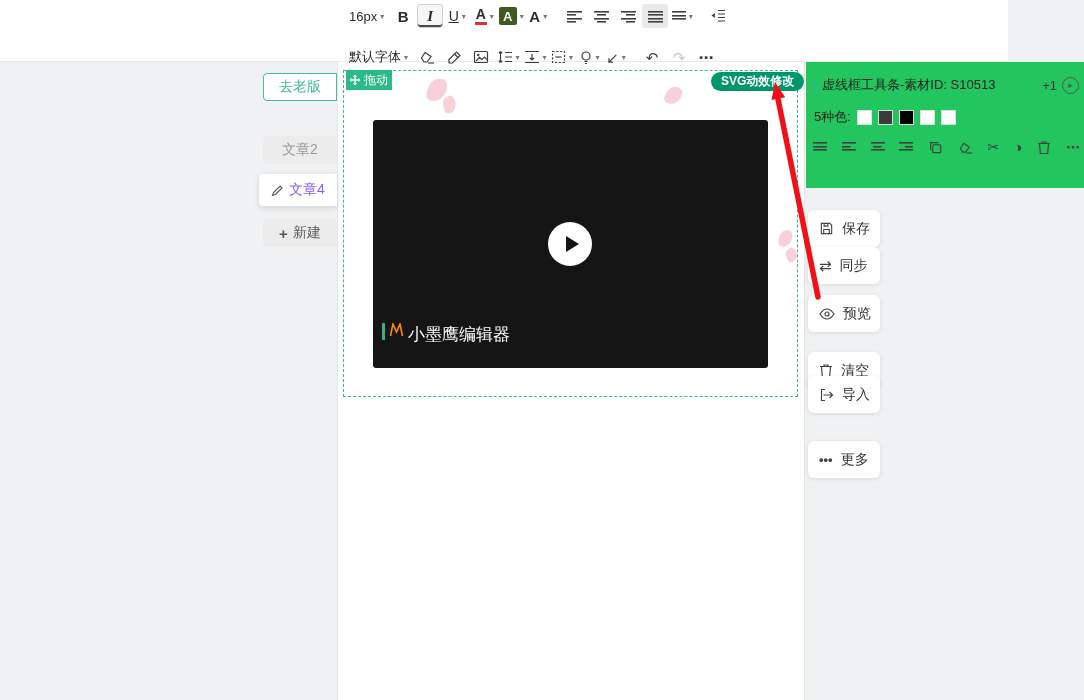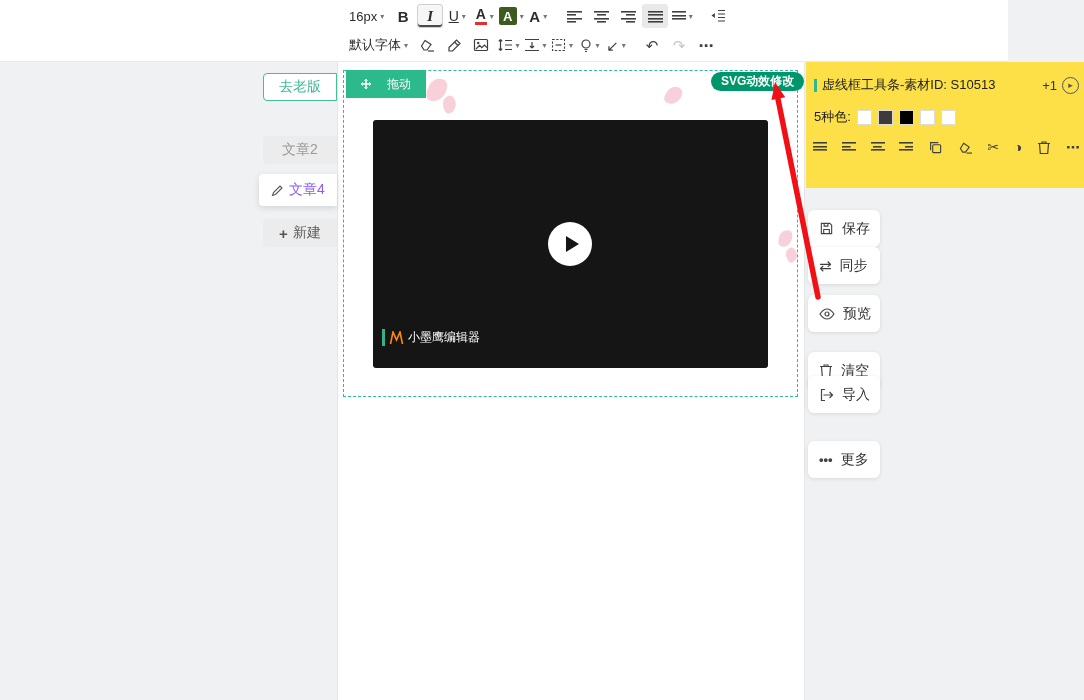--- a/index.html
+++ b/index.html
@@ -3,21 +3,21 @@
 <meta charset="utf-8">
 <style>
   *{margin:0;padding:0;box-sizing:border-box}
   html,body{width:1084px;height:700px}
   body{font-family:"Liberation Sans","DejaVu Sans",sans-serif;background:#f0f1f2;position:relative;overflow:hidden;color:#333}
 
   
   .toolbar{position:absolute;left:0;top:0;width:1008px;height:62px;background:#fff;border-bottom:1px solid #e9e9e9;z-index:6}
   .tb-row{position:absolute;left:344px;display:flex;align-items:center;height:26px}
   .row1{top:3px}
-  .row2{top:32px}
+  .row2{top:44px}
   .tb{display:flex;align-items:center;justify-content:center;min-width:26px;height:24px;border-radius:3px;font-size:14px;color:#2c2c2c;margin-right:1px;cursor:pointer}
   .tb .caret{font-size:8px;color:#777;margin-left:3px}
   .dd{padding:0 5px;font-size:13px}
   .bold-l{font-weight:bold;font-size:15px}
   .italic-l{font-style:italic;font-weight:bold;font-family:"Liberation Serif","DejaVu Serif",serif;font-size:15px}
   .active-box{border:1px solid #cfcfcf;background:#f6f6f6;box-shadow:inset 0 -2px 0 #4a4a4a}
   .u-l{text-decoration:underline}
   .a-wrap{display:flex;flex-direction:column;align-items:center;line-height:1;font-weight:bold}
   .red-bar{width:12px;height:3px;background:#e03131;margin-top:1px}
   .a-green{width:18px;height:18px;background:#3e5a1e;color:#fff;display:flex;align-items:center;justify-content:center;font-weight:bold;font-size:13px;border-radius:2px}
@@ -39,31 +39,31 @@
   .side-item{position:absolute;display:flex;align-items:center;justify-content:center;gap:5px;font-size:14px;border-radius:4px 0 0 4px;cursor:pointer;z-index:2}
   .old-ver{left:263px;top:73px;width:74px;height:28px;background:#fff;border:1px solid #44bd9d;color:#3eb896}
   .doc2{left:263px;top:136px;width:74px;height:28px;background:#ececec;color:#9a9a9a}
   .doc4{left:259px;top:174px;width:78px;height:32px;background:#fff;color:#8b5cf6;box-shadow:0 2px 6px rgba(0,0,0,.12)}
   .new{left:263px;top:219px;width:74px;height:28px;background:#ececec;color:#5c5c5c}
   .plus-g{font-size:15px;font-weight:bold;color:#555;line-height:1}
 
   
   .canvas{position:absolute;left:337px;top:62px;width:468px;height:638px;background:#fff;border-left:1px solid #e5e5e5;border-right:1px solid #e5e5e5;z-index:1}
   .selection{position:absolute;left:343px;top:70px;width:455px;height:327px;border:1px dashed #2fb996;z-index:2}
-  .drag-badge{position:absolute;left:346px;top:70px;height:28px;padding:0 15px;background:#2cb98c;color:#fff;font-size:12px;display:flex;align-items:center;gap:16px;z-index:4;cursor:move}
+  .drag-badge{position:absolute;left:346px;top:70px;height:20px;padding:0 4px;background:#2cb98c;color:#fff;font-size:12px;display:flex;align-items:center;gap:4px;z-index:4;cursor:move}
   .svg-badge{position:absolute;left:711px;top:72px;height:19px;padding:8px 10px;border-radius:10px;background:#00966b;color:#fff;font-size:12px;font-weight:bold;display:flex;align-items:center;z-index:4;cursor:pointer}
   .petal{position:absolute;background:#f8cdd8;border-radius:65% 35% 70% 30% / 55% 45% 65% 35%;z-index:3;opacity:.95}
   .video{position:absolute;left:373px;top:120px;width:395px;height:248px;background:#151515;border-radius:3px;z-index:3}
   .play{position:absolute;left:175px;top:102px;width:44px;height:44px;border-radius:50%;background:#fff;display:flex;align-items:center;justify-content:center;cursor:pointer}
   .play-tri{width:0;height:0;border-left:13px solid #151515;border-top:8px solid transparent;border-bottom:8px solid transparent;margin-left:4px}
-  .wm{position:absolute;left:9px;bottom:22px;display:flex;align-items:center;gap:4px;color:#fff;font-size:12px}
+  .wm{position:absolute;left:9px;bottom:22px;display:flex;align-items:flex-start;gap:4px;color:#fff;font-size:17px}
   .wm-bar{width:3px;height:17px;background:#35b08a}
 
   
-  .panel-top{position:absolute;left:806px;top:62px;width:278px;height:126px;background:#fde047;z-index:3}
+  .panel-top{position:absolute;left:806px;top:62px;width:278px;height:126px;background:#22c55e;z-index:3}
   .p-head{position:absolute;left:8px;top:14px;right:5px;display:flex;align-items:center;gap:5px;font-size:13px;color:#222}
   .p-bar{width:3px;height:13px;background:#2cb98c}
   .p-count{margin-left:auto;color:#333}
   .p-circle{width:17px;height:17px;border:1px solid #555;border-radius:50%;display:flex;align-items:center;justify-content:center;font-size:9px;color:#555;cursor:pointer}
   .p-colors{position:absolute;left:8px;top:46px;display:flex;align-items:center;gap:6px;font-size:13px;color:#222}
   .sw{width:15px;height:15px;border:1px solid #dcdcdc;display:inline-block;cursor:pointer}
   .p-icons{position:absolute;left:7px;right:4px;top:76px;display:flex;justify-content:space-between;align-items:center;height:18px}
   .p-icons>*{cursor:pointer}
   .p-labels{position:absolute;left:6px;right:3px;top:100px;display:flex;justify-content:space-between;font-size:12px;color:#222}
   .pm{font-size:14px;color:#3f3f3f;line-height:1}

